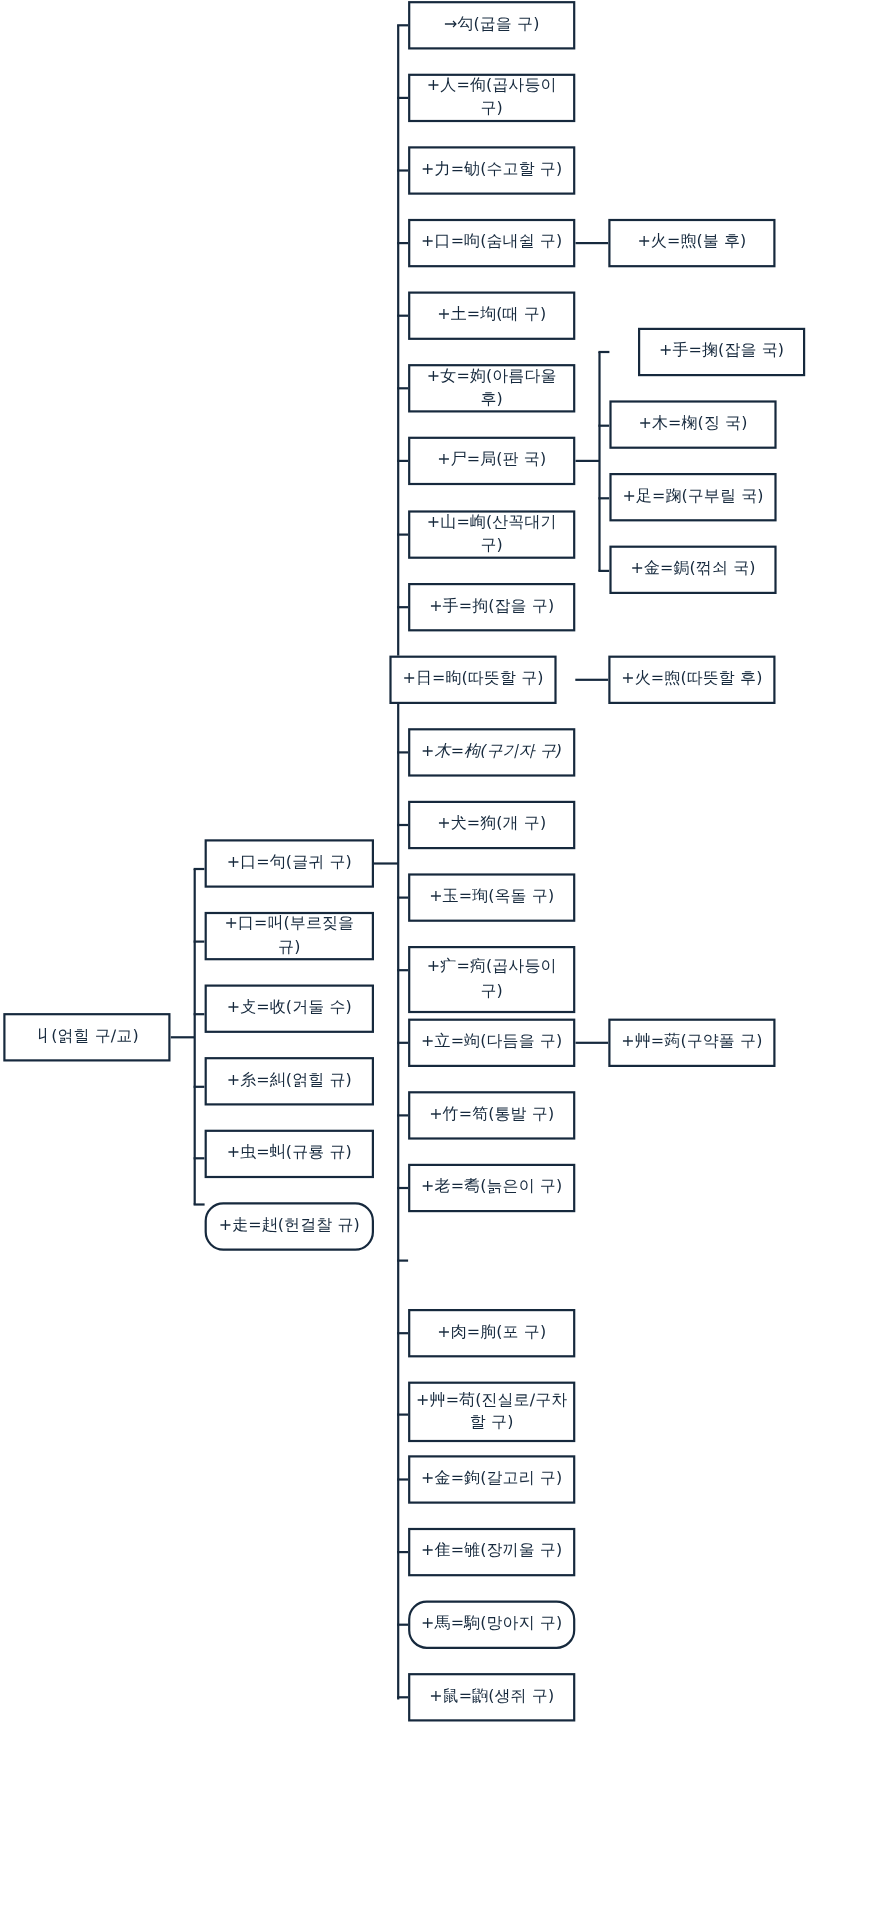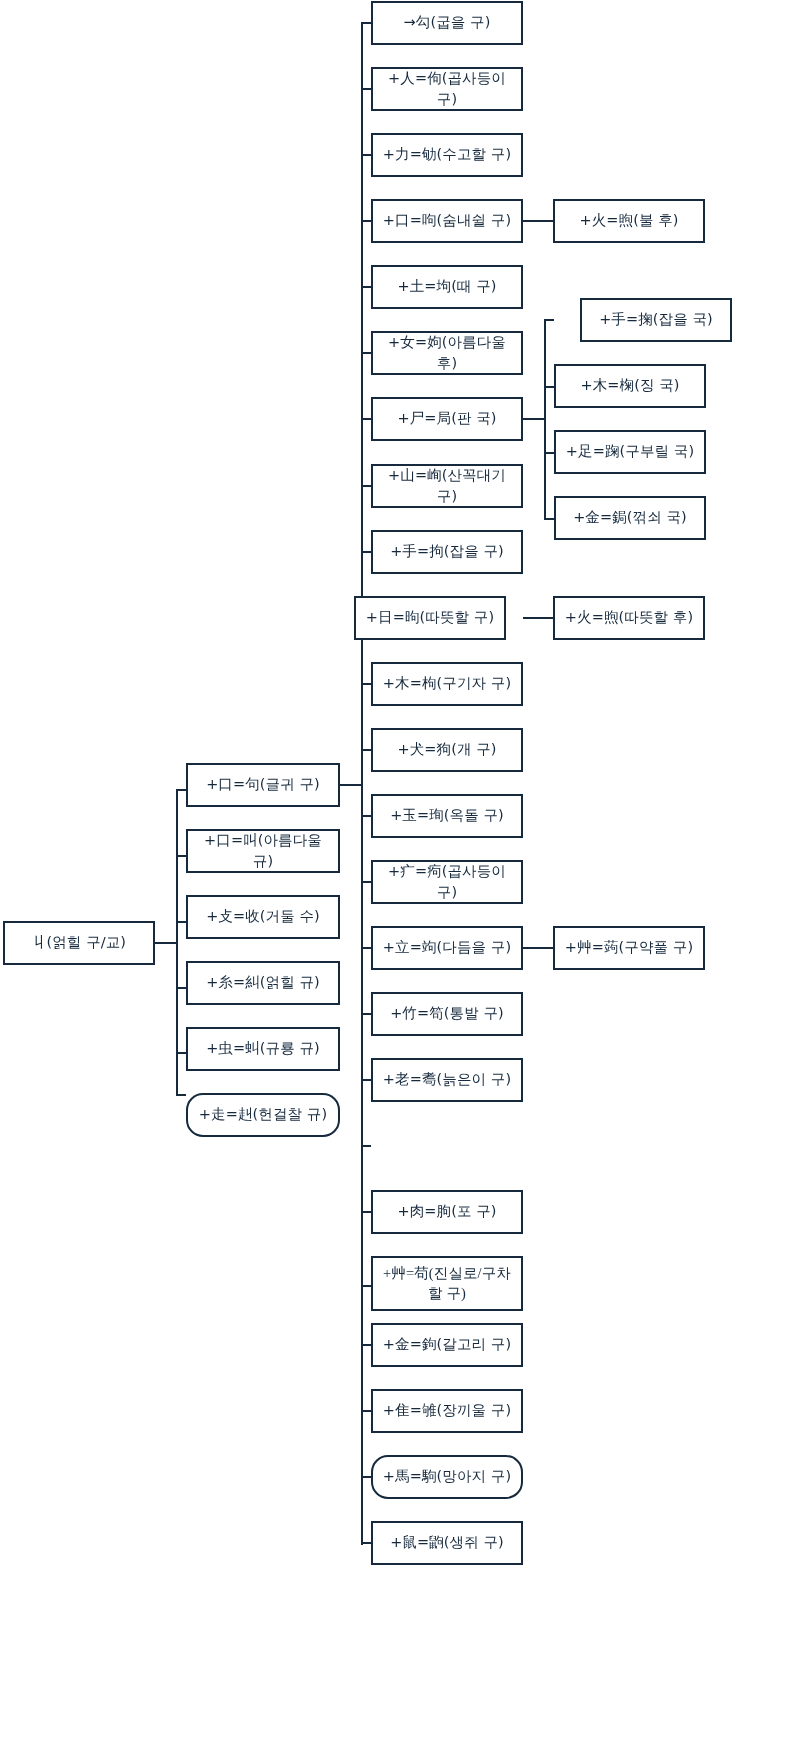--- a/index.html
+++ b/index.html
@@ -61,21 +61,21 @@
   <div class="edge h" style="left:176px; top:855px; width:10px;"></div>
   <div class="edge h" style="left:176px; top:921px; width:10px;"></div>
   <div class="edge h" style="left:176px; top:987px; width:10px;"></div>
   <div class="edge h" style="left:176px; top:1052px; width:10px;"></div>
   <div class="edge h" style="left:176px; top:1094px; width:10px;"></div>
 
   <div class="node" style="left:186px; top:763px; width:154px; height:44px;">
     <span>+口=句(글귀 구)</span>
   </div>
   <div class="node" style="left:186px; top:829px; width:154px; height:44px;">
-    <span>+口=叫(아름다울 규)</span>
+    <span>+口=叫(부르짖을 규)</span>
   </div>
   <div class="node" style="left:186px; top:895px; width:154px; height:44px;">
     <span>+攴=收(거둘 수)</span>
   </div>
   <div class="node" style="left:186px; top:961px; width:154px; height:44px;">
     <span>+糸=糾(얽힐 규)</span>
   </div>
   <div class="node" style="left:186px; top:1027px; width:154px; height:44px;">
     <span>+虫=虯(규룡 규)</span>
   </div>
@@ -134,45 +134,45 @@
   </div>
   <div class="node" style="left:371px; top:464px; width:152px; height:44px;">
     <span>+山=峋(산꼭대기 구)</span>
   </div>
   <div class="node" style="left:371px; top:530px; width:152px; height:44px;">
     <span>+手=拘(잡을 구)</span>
   </div>
   <div class="node" style="left:354px; top:596px; width:152px; height:44px;">
     <span>+日=昫(따뜻할 구)</span>
   </div>
-  <div class="node" style="left:371px; top:662px; width:152px; height:44px;">
+  <div class="node" style="left:371px; top:662px; width:152px; height:44px;font-style:italic;">
     <span>+木=枸(구기자 구)</span>
   </div>
   <div class="node" style="left:371px; top:728px; width:152px; height:44px;">
     <span>+犬=狗(개 구)</span>
   </div>
   <div class="node" style="left:371px; top:794px; width:152px; height:44px;">
     <span>+玉=珣(옥돌 구)</span>
   </div>
-  <div class="node" style="left:371px; top:860px; width:152px; height:44px;">
+  <div class="node" style="left:371px; top:860px; width:152px; height:61px;">
     <span>+疒=痀(곱사등이 구)</span>
   </div>
   <div class="node" style="left:371px; top:926px; width:152px; height:44px;">
     <span>+立=竘(다듬을 구)</span>
   </div>
   <div class="node" style="left:371px; top:992px; width:152px; height:44px;">
     <span>+竹=笱(통발 구)</span>
   </div>
   <div class="node" style="left:371px; top:1058px; width:152px; height:44px;">
     <span>+老=耈(늙은이 구)</span>
   </div>
   <div class="node" style="left:371px; top:1190px; width:152px; height:44px;">
     <span>+肉=朐(포 구)</span>
   </div>
-  <div class="node two-line" style="left:371px; top:1256px; width:152px; height:55px;font-family:Liberation Serif, serif;">
+  <div class="node two-line" style="left:371px; top:1256px; width:152px; height:55px;">
     <span>+艸=苟(진실로/구차할 구)</span>
   </div>
   <div class="node" style="left:371px; top:1323px; width:152px; height:44px;">
     <span>+金=鉤(갈고리 구)</span>
   </div>
   <div class="node" style="left:371px; top:1389px; width:152px; height:44px;">
     <span>+隹=雊(장끼울 구)</span>
   </div>
   <div class="node" style="left:371px; top:1455px; width:152px; height:44px;border-radius:17px;">
     <span>+馬=駒(망아지 구)</span>

